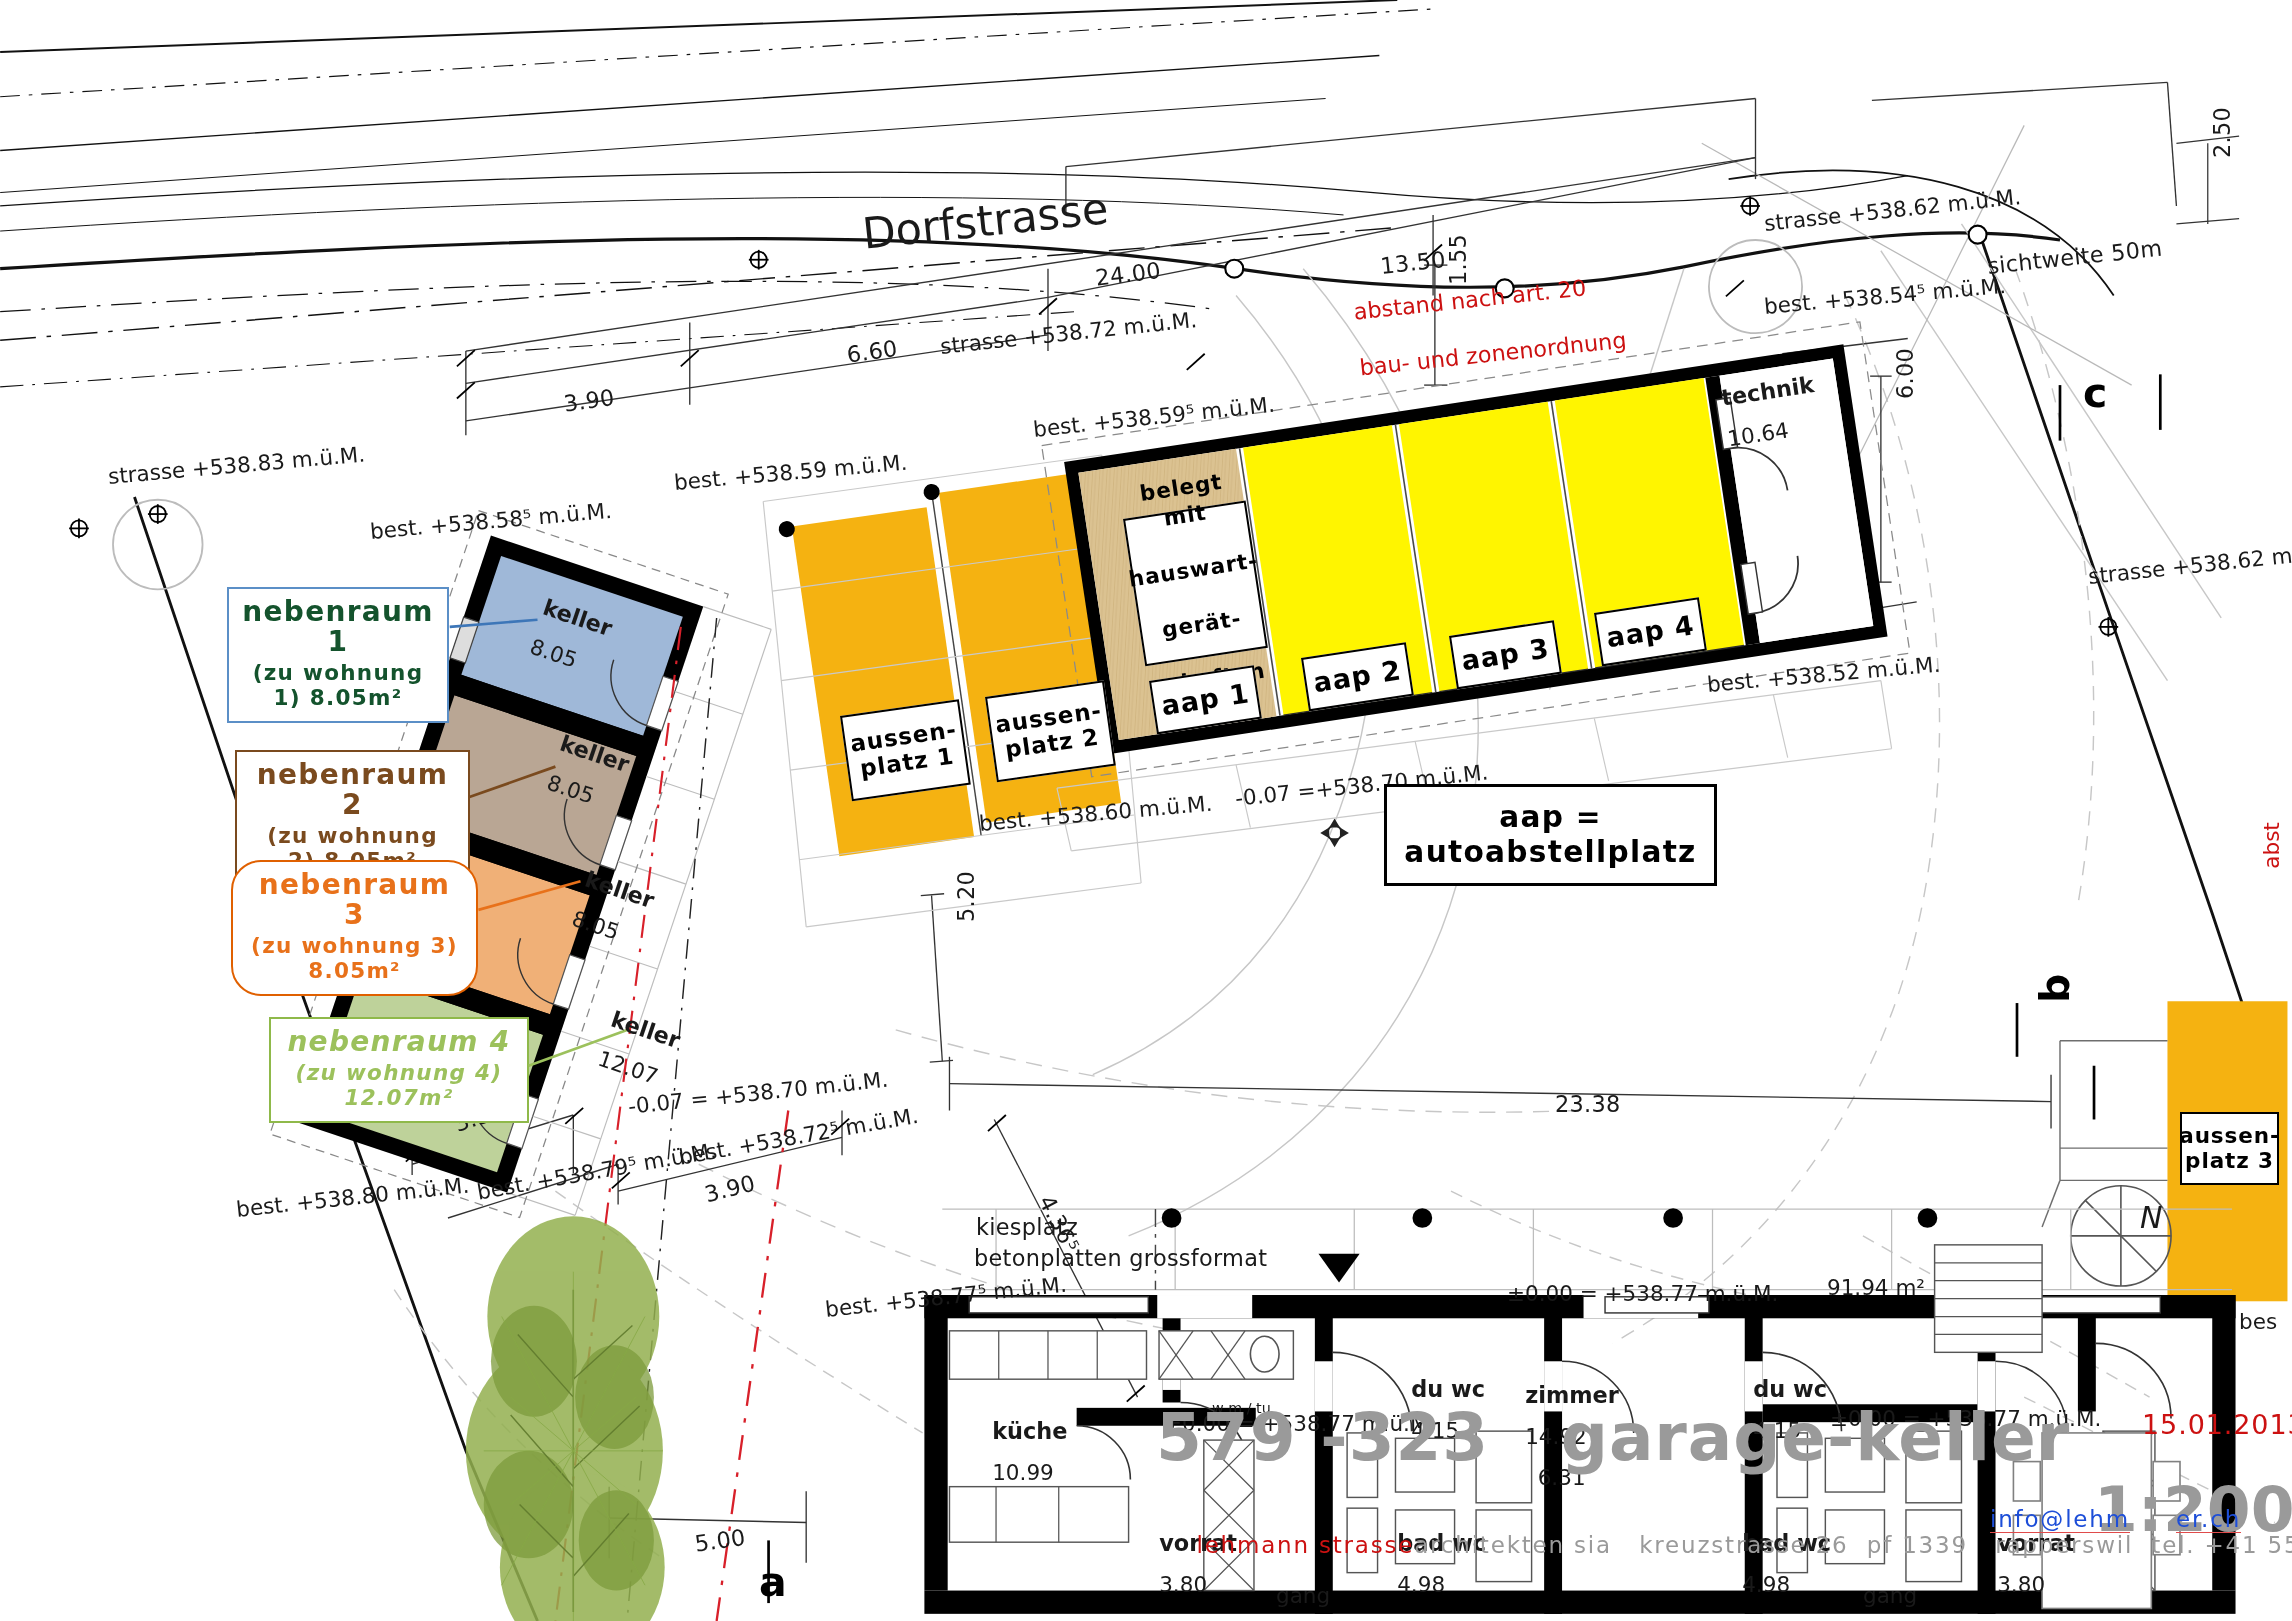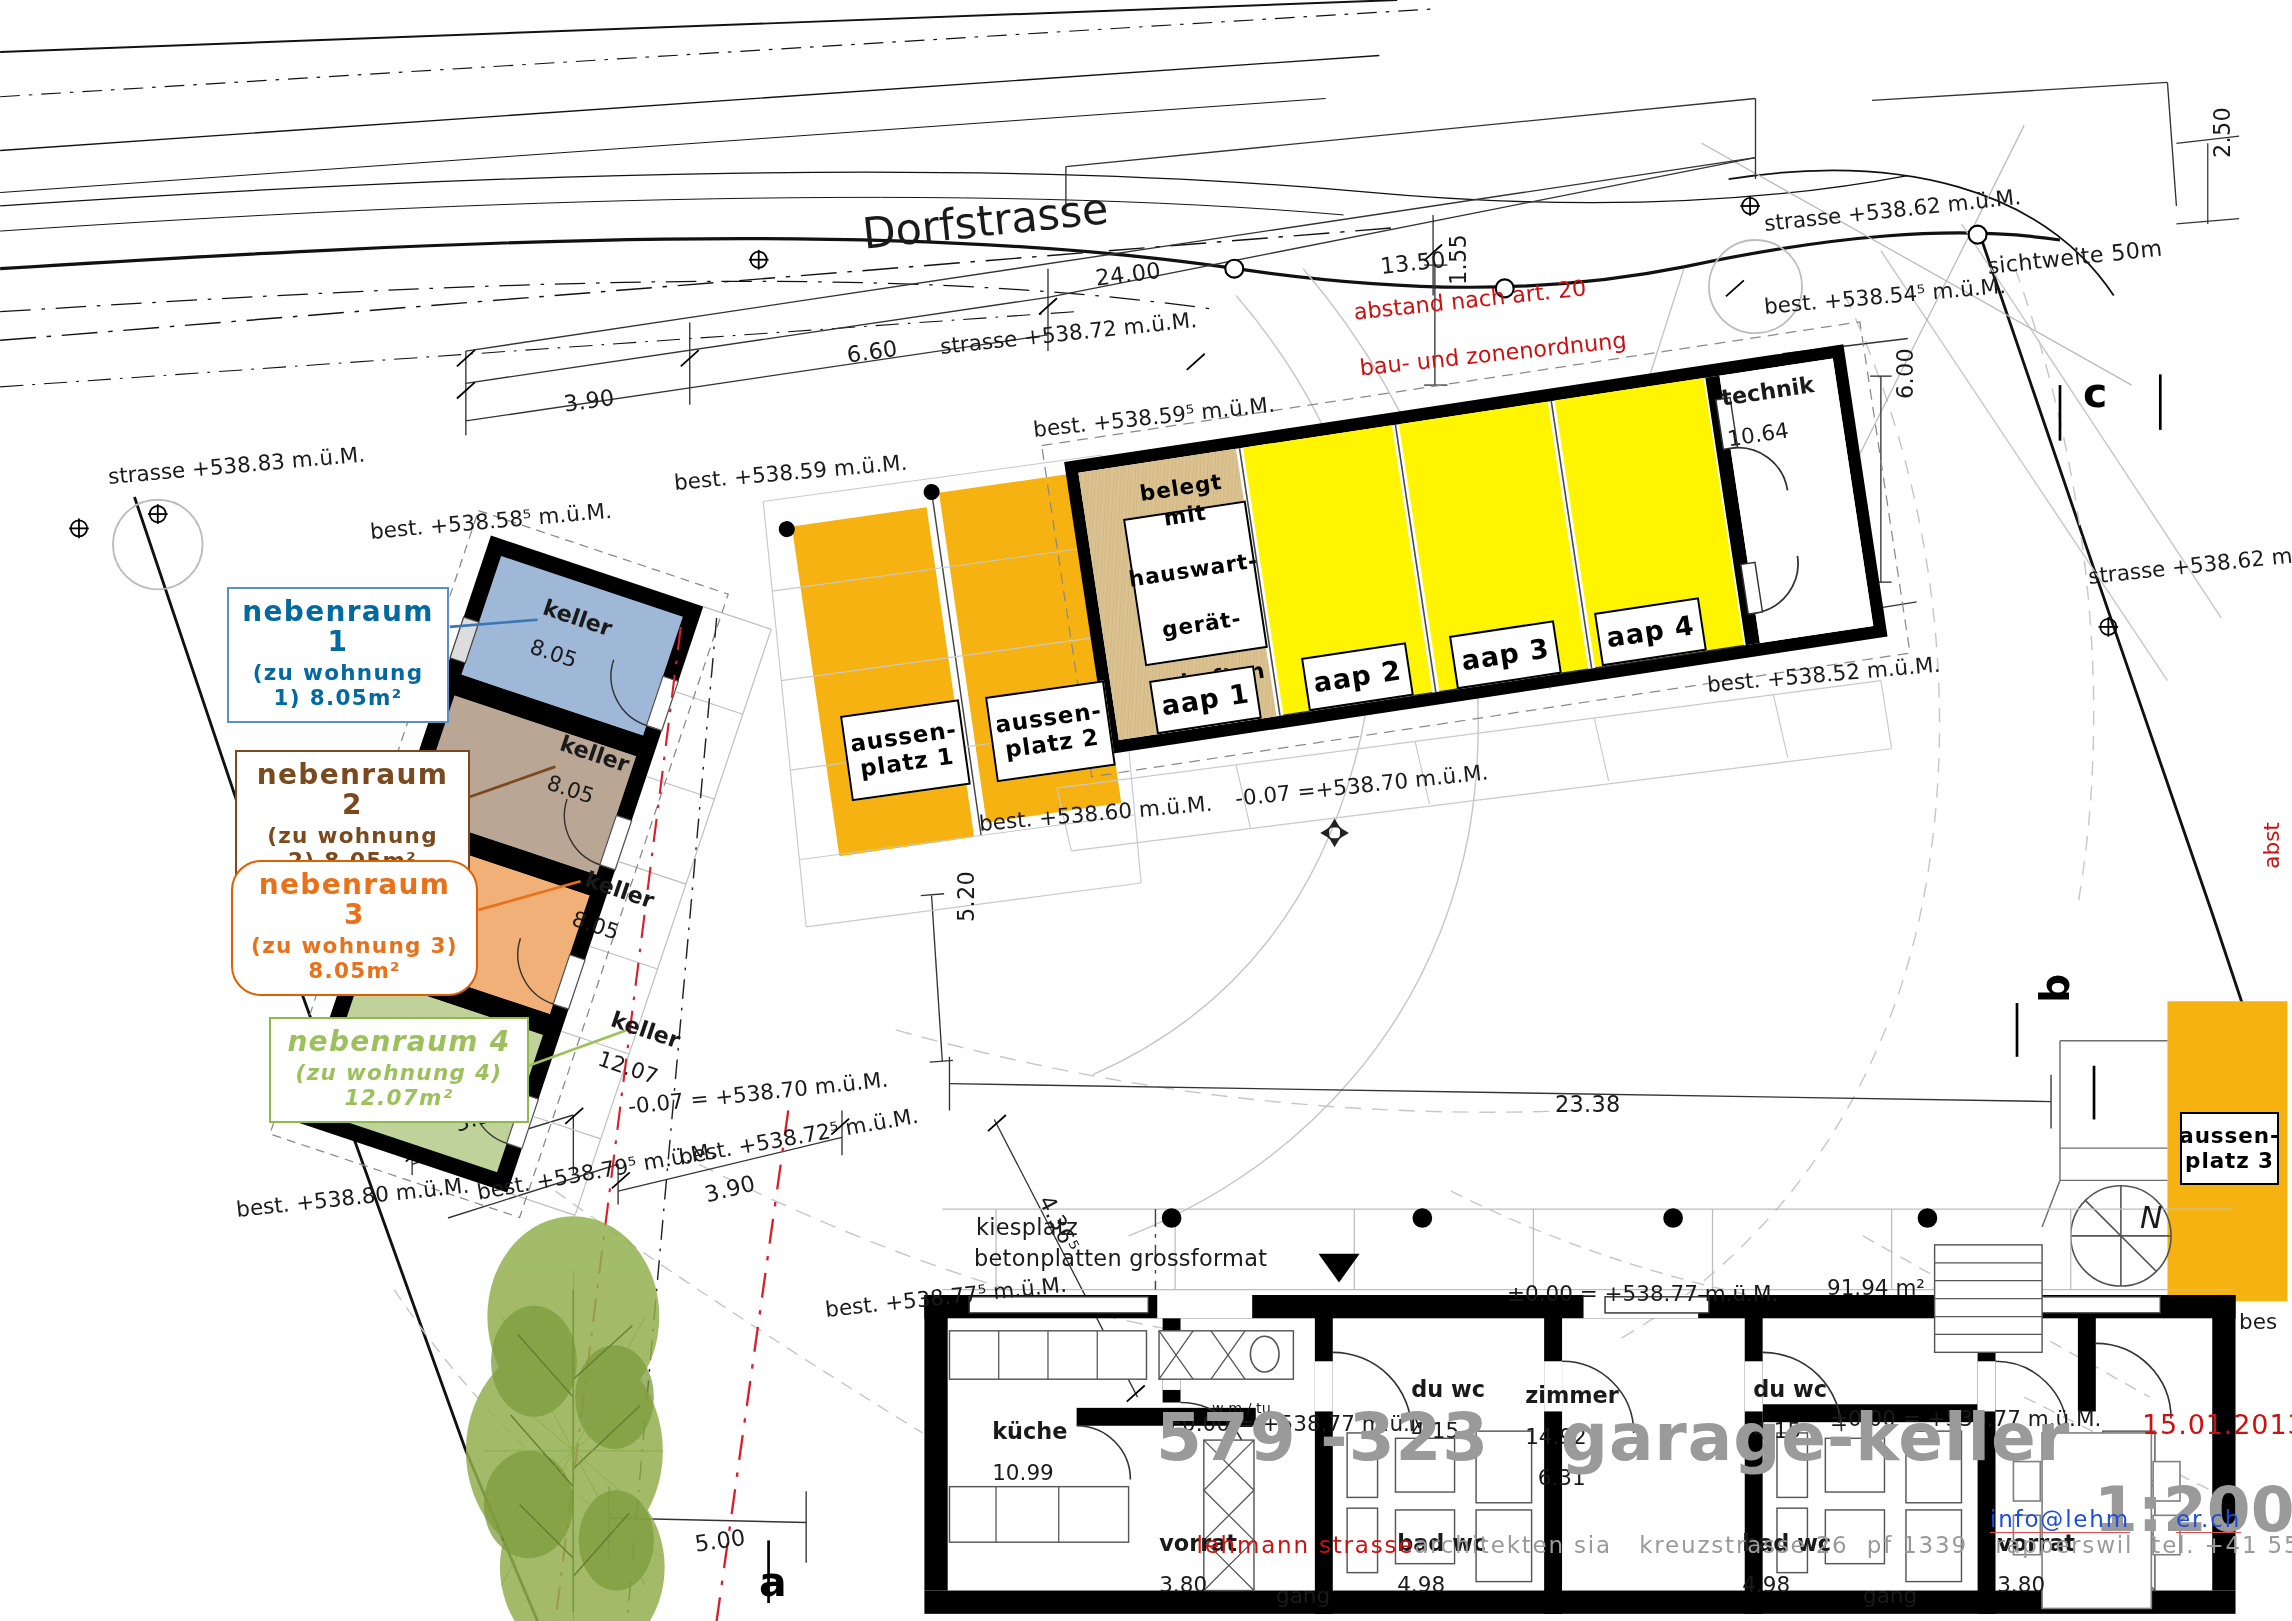--- a/index.html
+++ b/index.html
@@ -26,21 +26,21 @@
     font-weight:bold;letter-spacing:1.3px;
   }
 
   
   .callout{
     position:absolute;background:#fff;border:2.7px solid;
     text-align:center;padding:8px 12.5px 9.9px 12.5px;box-sizing:border-box;
   }
   .callout .l1{display:block;font-size:28px;line-height:1.08;}
   .callout .l2{display:block;font-size:21.5px;line-height:1.15;margin-top:4px;}
-  .cb-blue{border-color:#5b8fc7;color:#0369a1;}
+  .cb-blue{border-color:#5b8fc7;color:#14532d;}
   .cb-brown{border-color:#7a4a1e;color:#7a4a1e;}
   .cb-orange{border-color:#e06000;color:#e8711a;}
   .cb-green{border-color:#8fb94a;color:#9cc15c;}
 
   
   .tag{
     position:absolute;background:#fff;border:2.7px solid #000;color:#000;
     text-align:center;box-sizing:border-box;
     font-weight:bold;letter-spacing:0.9px;line-height:1.12;
     display:flex;align-items:center;justify-content:center;
@@ -674,20 +674,24 @@
   </div>
   <div class="tag disp" style="left:1594px;top:613px;width:106px;height:54px;font-size:27px;transform:rotate(-8.6deg);transform-origin:left top;">
     <span>aap 4</span>
   </div>
 
   <div class="t" style="left:1699px;top:372px;transform:rotate(-8.6deg);transform-origin:left top;">
     <span class="roomname">technik</span><br>
     <span class="roomnum">10.64</span>
   </div>
 
+  <div class="legendbox disp" style="left:1384px;top:784px;width:333px;">
+    <span class="l1">aap =</span>
+    <span class="l2">autoabstellplatz</span>
+  </div>
 
   <div class="t" style="left:974px;top:1402px;">
     <span class="roomname">küche</span><br>
     <span class="roomnum">10.99</span>
   </div>
   <div class="t" style="left:1141px;top:1514px;">
     <span class="roomname">vorrat</span><br>
     <span class="roomnum">3.80</span>
   </div>
   <div class="t" style="left:1393px;top:1360px;">

